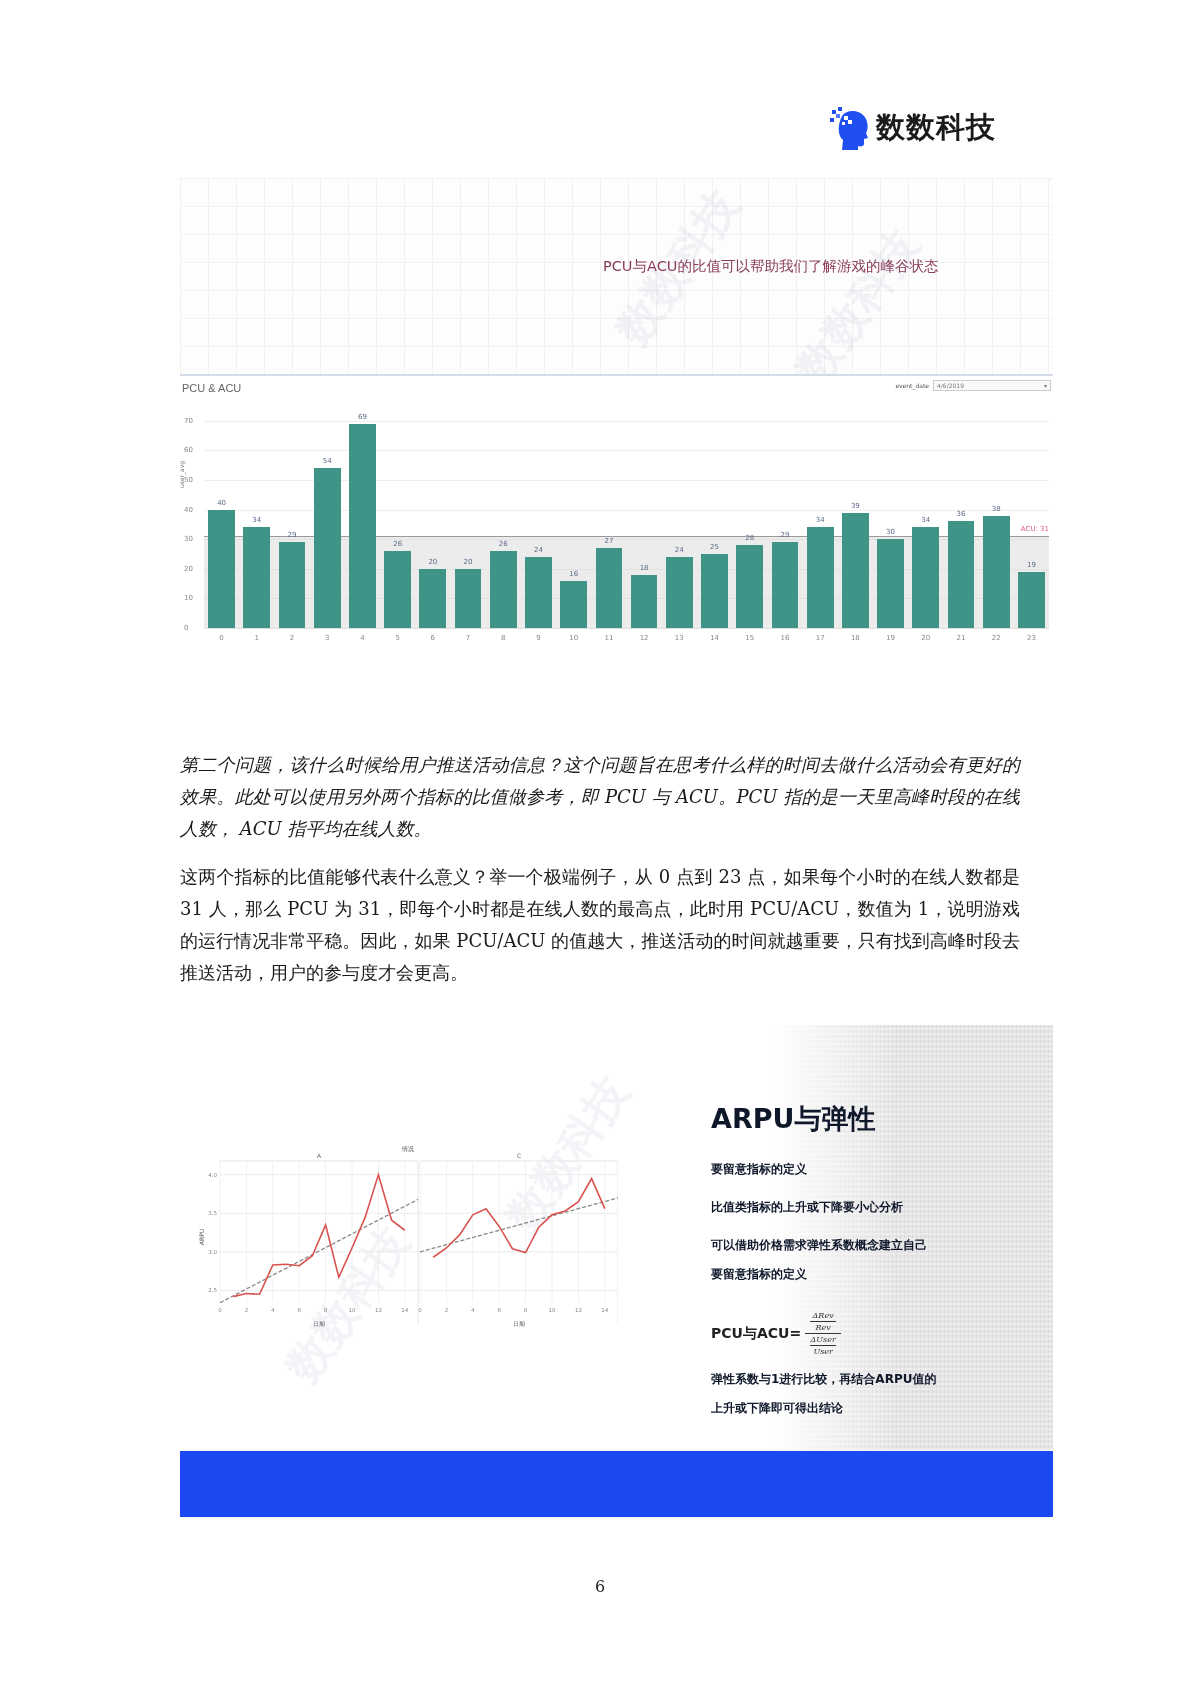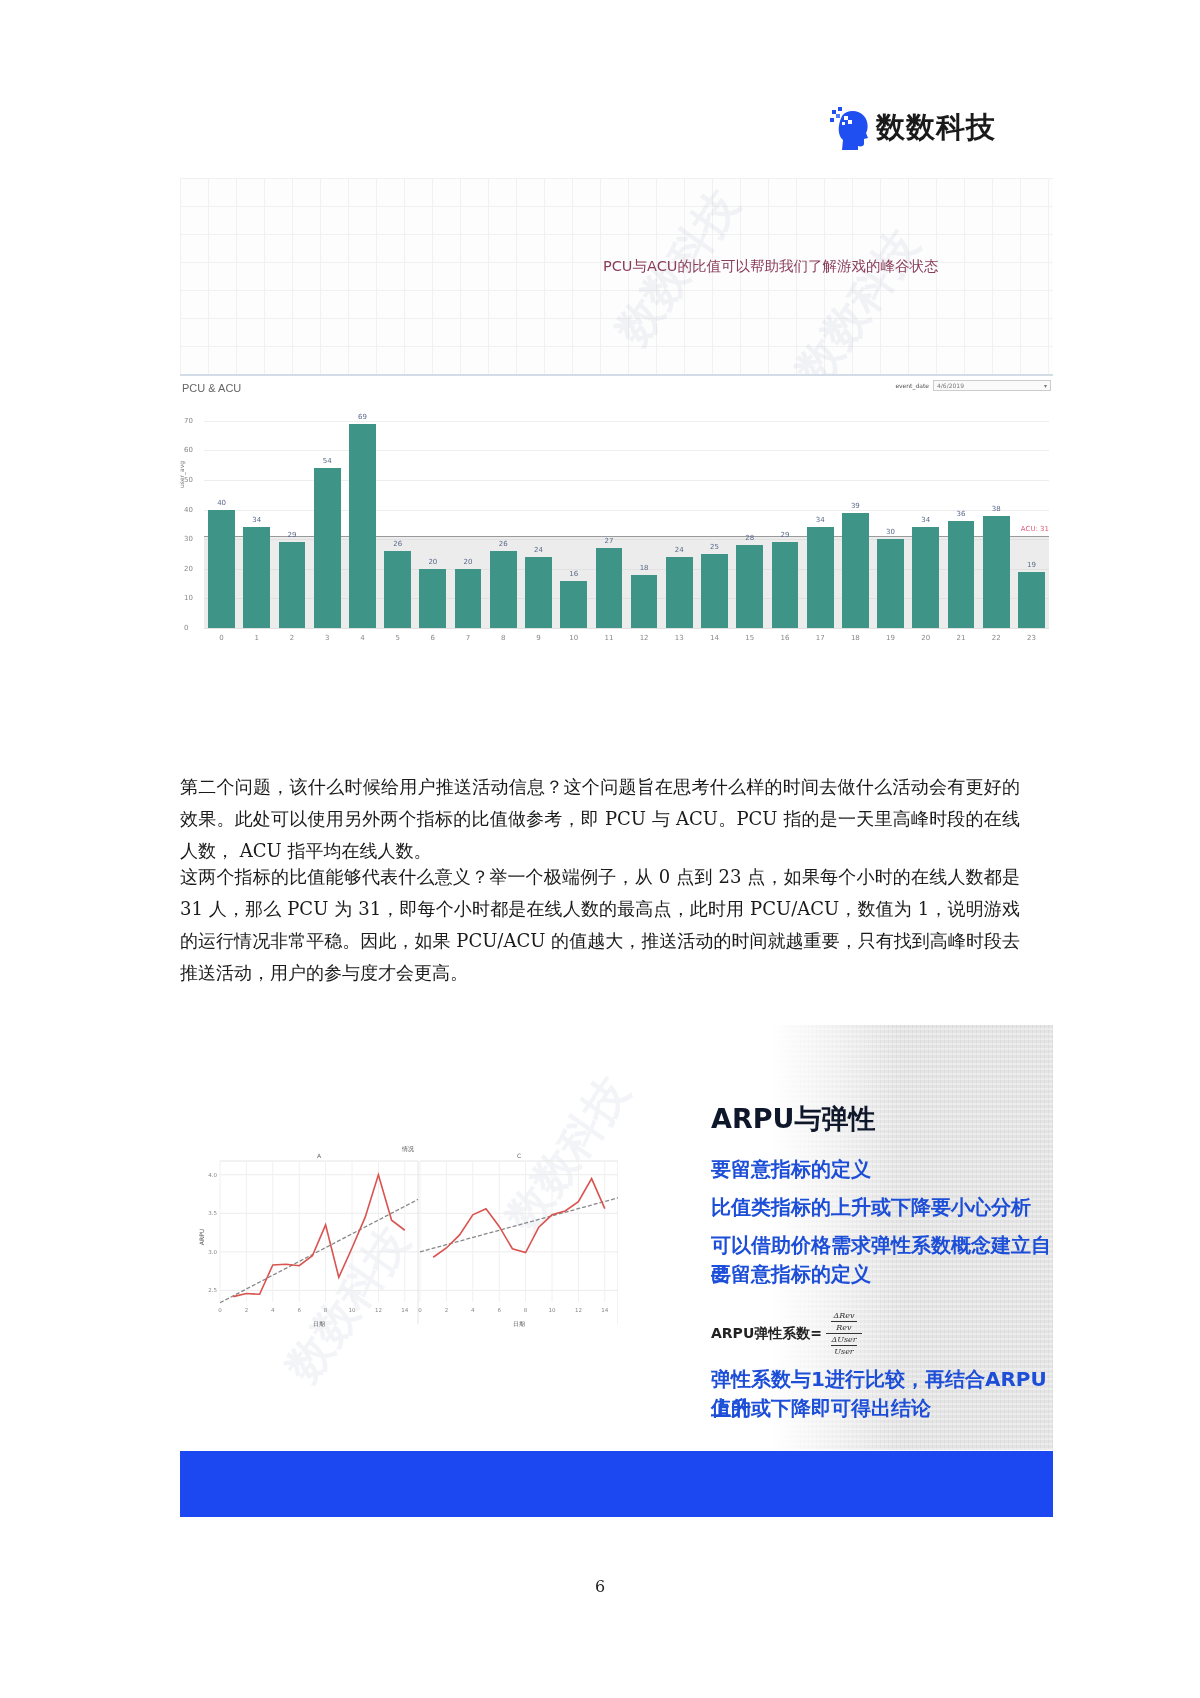--- a/index.html
+++ b/index.html
@@ -41,36 +41,36 @@
   .ytick { position: absolute; left: -20px; width: 14px; text-align: left; font-size: 7px; color: #888; transform: translateY(-50%); }
   .ylabel { left: -2px; top: 112px; font-size: 6px; color: #777; transform: rotate(-90deg); transform-origin: left top; }
   .acu-band { position: absolute; left: 0; right: 0; background: rgba(200,200,200,0.35); border-top: 1px solid #9a9a9a; }
   .acu-label { position: absolute; right: 0; font-size: 7px; color: #e0607a; }
   .bar { position: absolute; bottom: 0; background: #3f9488; }
   .bar-val { position: absolute; font-size: 7px; color: #5a6a8a; text-align: center; width: 30px; }
   .xtick { position: absolute; font-size: 7px; color: #888; width: 20px; text-align: center; }
 
   
   .para { left: 180px; width: 840px; font-family: "DejaVu Serif", "Liberation Serif", serif; font-size: 18px; line-height: 32px; color: #1a1a1a; text-align: justify; }
-  .para1 { top: 771px; }
+  .para1 { top: 749px; font-style: italic; }
   .para2 { top: 861px; }
 
   
   .slide2 { left: 180px; top: 1025px; width: 873px; height: 492px; background: #ffffff; overflow: hidden; }
   .grey-panel {
     left: 560px; top: 0px; width: 313px; height: 425px;
     background-color: #e4e4e4;
     background-image:
       repeating-linear-gradient(0deg, rgba(255,255,255,0.35) 0 2px, transparent 2px 5px),
       repeating-linear-gradient(90deg, rgba(0,0,0,0.04) 0 1px, transparent 1px 4px);
   }
   .white-fade { left: 400px; top: 0; width: 320px; height: 425px; background: linear-gradient(90deg, rgba(255,255,255,1) 60%, rgba(255,255,255,0) 100%); }
   .blue-band { left: 0; top: 426px; width: 873px; height: 66px; background: #1c48f2; }
   .arpu-title { left: 531px; top: 76px; font-size: 27px; font-weight: bold; color: #0f172a; font-family: "DejaVu Sans", sans-serif; }
-  .bullet { left: 531px; font-size: 20px; font-weight: bold; color: #1d4ed8; font-family: "DejaVu Sans", sans-serif; line-height: 29px; }
+  .bullet { left: 531px; font-size: 12px; font-weight: bold; color: #0f172a; font-family: "DejaVu Sans", sans-serif; line-height: 29px; }
   .formula { left: 531px; top: 286px; display: flex; align-items: center; gap: 4px; font-size: 14px; font-weight: bold; color: #222; }
   .frac { display: inline-flex; flex-direction: column; align-items: center; font-family: "DejaVu Serif", serif; font-style: italic; font-weight: normal; font-size: 8px; color: #333; }
   .frac .line { width: 36px; border-top: 1px solid #333; margin: 1px 0; }
   .frac .inner { display: flex; flex-direction: column; align-items: center; }
   .frac .inner .line { width: 26px; }
 
   .mini-chart { left: 18px; top: 112px; width: 420px; height: 210px; }
 
   .page-number { left: 0; width: 1200px; top: 1577px; text-align: center; font-family: "DejaVu Serif", serif; font-size: 16px; color: #222; }
 
@@ -272,21 +272,21 @@
       </svg>
   </div>
 
   <div class="abs arpu-title">ARPU与弹性</div>
   <div class="abs bullet" style="top:130px;">要留意指标的定义</div>
   <div class="abs bullet" style="top:168px;">比值类指标的上升或下降要小心分析</div>
   <div class="abs bullet" style="top:206px;">可以借助价格需求弹性系数概念建立自己</div>
   <div class="abs bullet" style="top:235px;">要留意指标的定义</div>
 
   <div class="abs formula">
-    <span>ARPU弹性系数=</span>
+    <span>PCU与ACU=</span>
     <span class="frac">
       <span class="inner">
         <span>ΔRev</span>
         <span class="line"></span>
         <span>Rev</span>
       </span>
       <span class="line"></span>
       <span class="inner">
         <span>ΔUser</span>
         <span class="line"></span>

